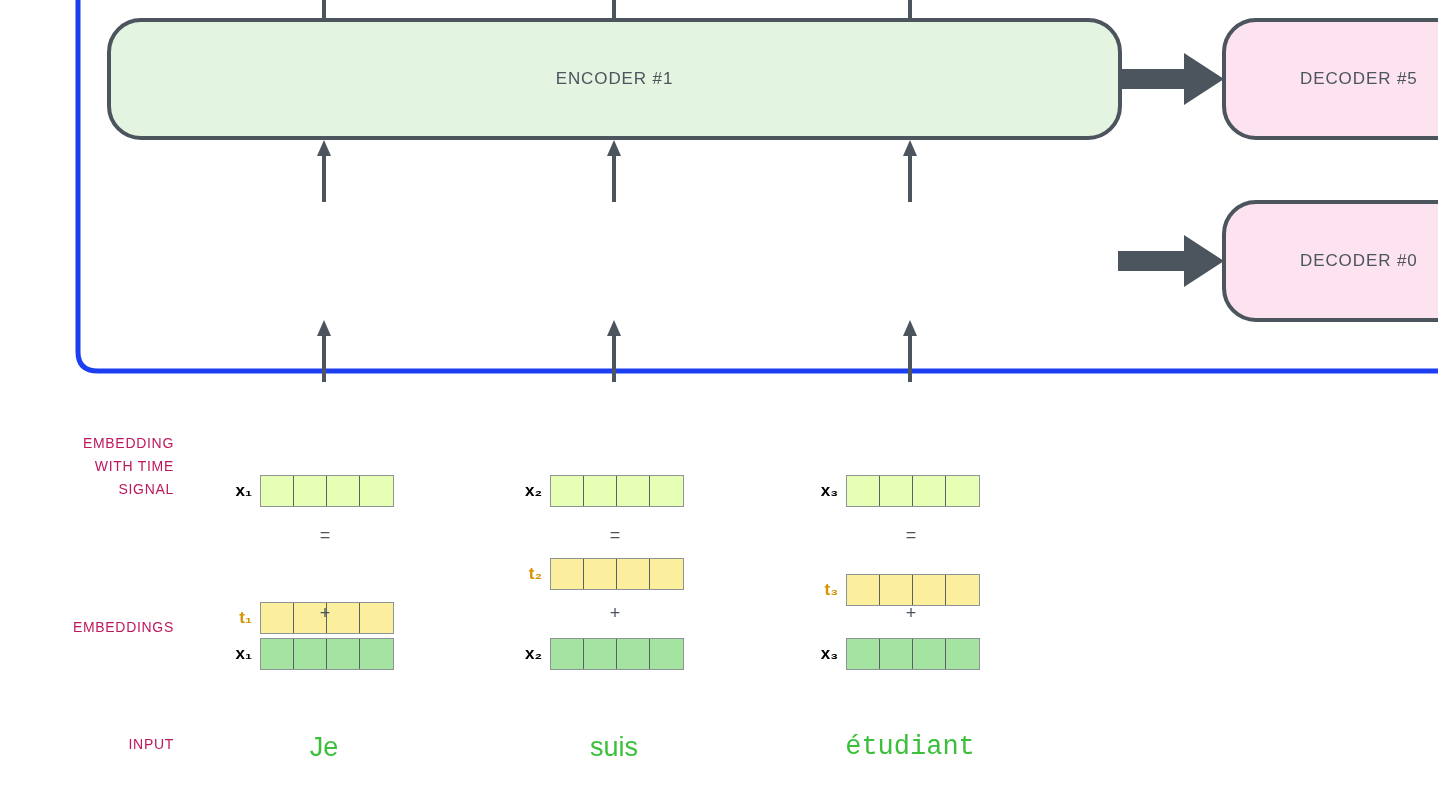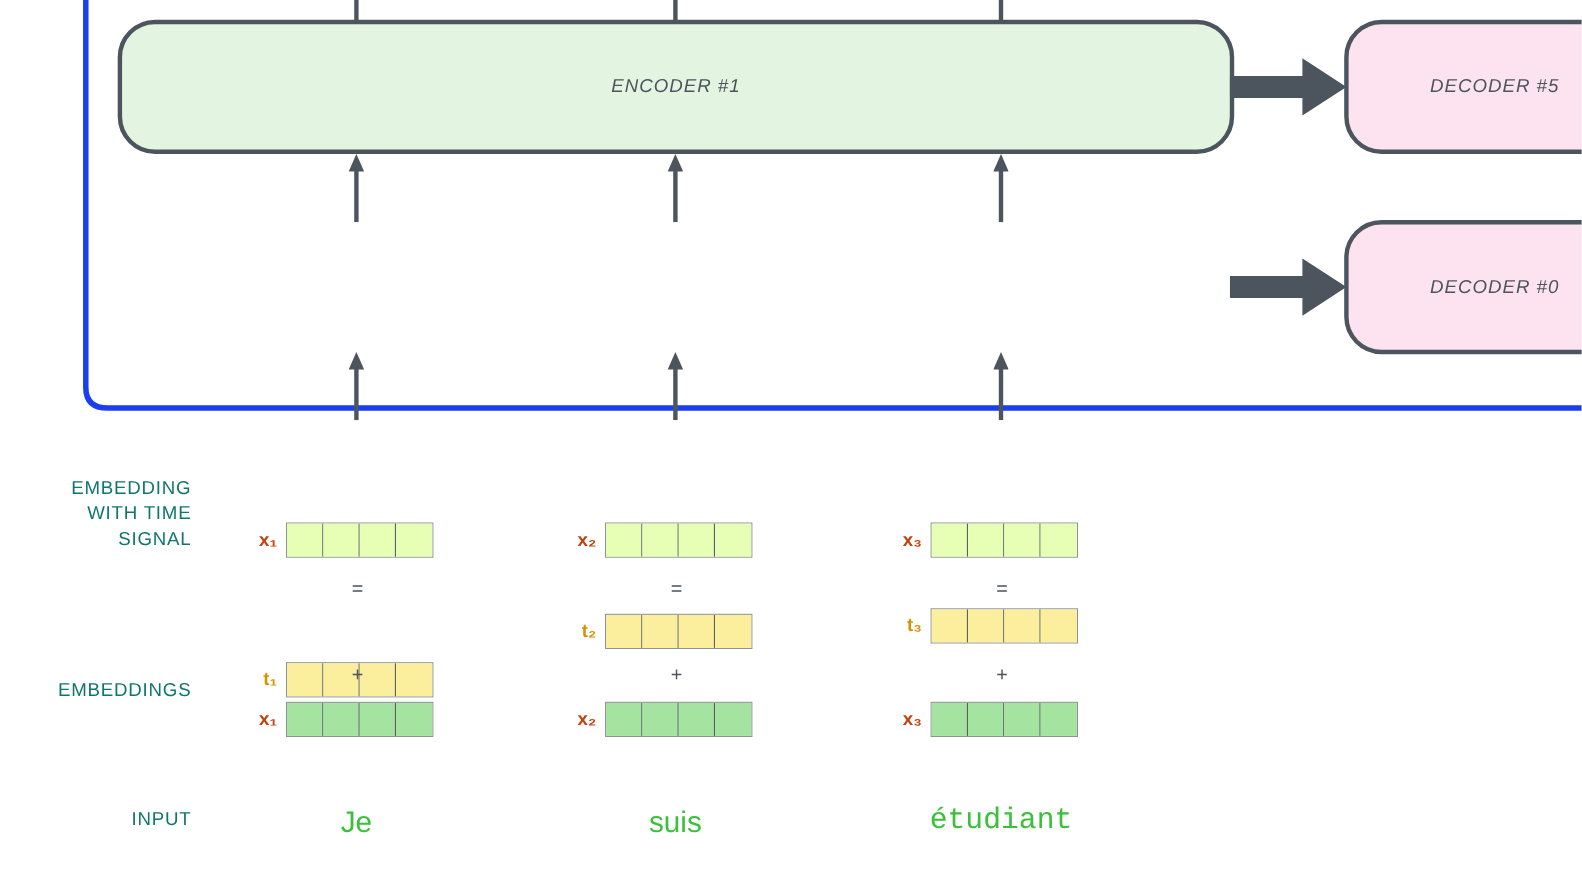--- a/index.html
+++ b/index.html
@@ -34,21 +34,20 @@
     border-radius: 34px;
     display: flex;
     align-items: center;
     justify-content: center;
   }
   .block .block-label {
     font-size: 17px;
     letter-spacing: 0.9px;
     color: #4c545e;
     white-space: nowrap;
-    font-style: italic;
   }
   .encoder {
     background: #e3f4e0;
     left: 107px;
     width: 1015px;
     height: 122px;
   }
   .decoder {
     background: #fde2ef;
     left: 1222px;
@@ -79,22 +78,22 @@
     height: 60px;
     pointer-events: none;
   }
   #h-arrow-1 { top: 49px; }
   #h-arrow-0 { top: 231px; }
 
   
   .row-label {
     position: absolute;
     text-align: right;
-    color: #0f766e;
-    font-size: 17px;
+    color: #be185d;
+    font-size: 14px;
     letter-spacing: 0.7px;
     line-height: 23px;
     right: 1264px;   
     white-space: pre-line;
   }
   #label-ewts { top: 432px; }
   #label-pe   { top: 552px; }
   #label-emb  { top: 616px; }
   #label-input{ top: 733px; }
 
@@ -106,21 +105,21 @@
     align-items: center;
   }
   .vec-tag {
     font-size: 17px;
     font-weight: bold;
     margin-right: 8px;
     width: 22px;
     text-align: right;
     white-space: nowrap;
   }
-  .tag-x { color: #c2410c; }
+  .tag-x { color: #000000; }
   .tag-t { color: #d79200; }
   .vec-cells {
     display: flex;
     box-sizing: border-box;
     border: 1px solid #8d9496;
   }
   .cell {
     box-sizing: border-box;
     width: 33px;
     height: 30px;
@@ -289,21 +288,21 @@
     <div class="vec-row" style="left:816px; top:475px;">
       <span class="vec-tag tag-x">x₃</span>
       <span class="vec-cells">
         <span class="cell fill-ewts"></span>
         <span class="cell fill-ewts"></span>
         <span class="cell fill-ewts"></span>
         <span class="cell fill-ewts"></span>
       </span>
     </div>
     <div class="op-sign" style="left:896px; top:525px;">=</div>
-    <div class="vec-row" style="left:816px; top:553px;">
+    <div class="vec-row" style="left:816px; top:574px;">
       <span class="vec-tag tag-t">t₃</span>
       <span class="vec-cells">
         <span class="cell fill-pe"></span>
         <span class="cell fill-pe"></span>
         <span class="cell fill-pe"></span>
         <span class="cell fill-pe"></span>
       </span>
     </div>
     <div class="op-sign" style="left:896px; top:603px;">+</div>
     <div class="vec-row" style="left:816px; top:638px;">

